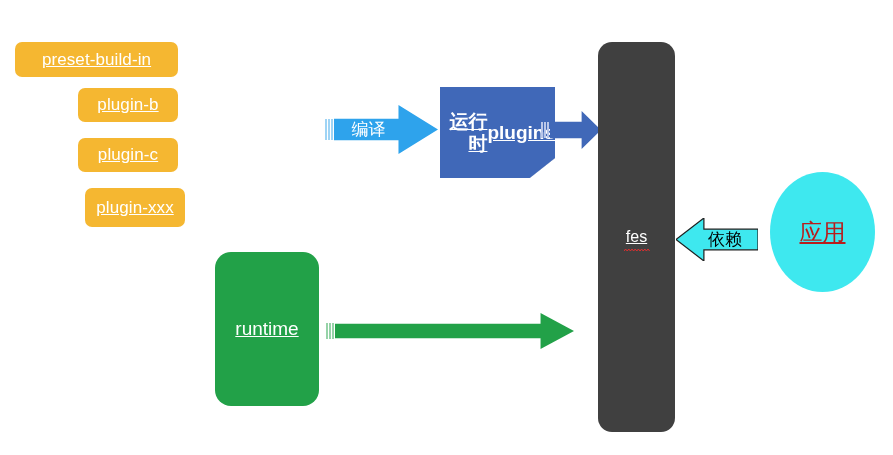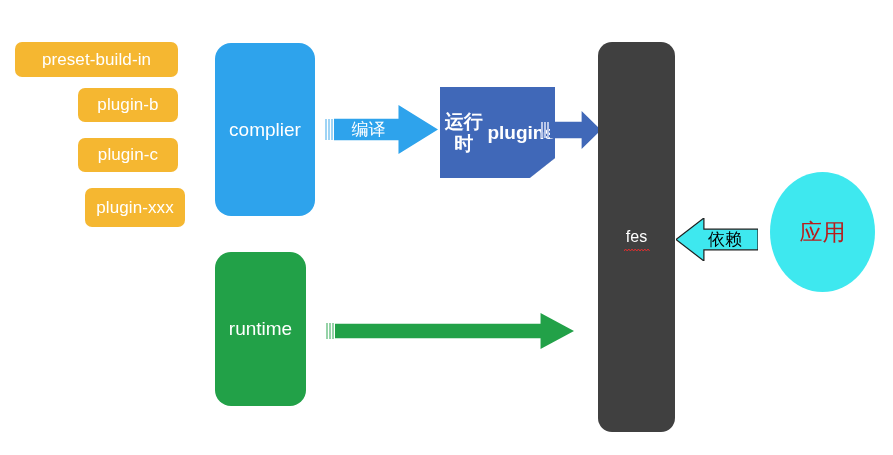--- a/index.html
+++ b/index.html
@@ -19,24 +19,25 @@
     overflow: hidden;
   }
 
   
   .node {
     position: absolute;
     box-sizing: border-box;
     display: flex;
     align-items: center;
     justify-content: center;
-    text-align: center;
+    text-align: right;
     color: #ffffff;
     line-height: 1.15;
     user-select: none;
+    text-decoration: underline;
   }
 
   
   .chip {
     background: #f5b731;
     border-radius: 7px;
     font-size: 17px;
     font-weight: 400;
     letter-spacing: .1px;
   }
@@ -165,23 +166,20 @@
   </div>
 
   <div class="node chip" style="left:78px; top:138px; width:100px; height:34px;">
     <span>plugin-c</span>
   </div>
 
   <div class="node chip wrap" style="left:85px; top:188px; width:100px; height:39px;">
     <span style="display:block; word-break:break-all; padding:0 6px;">plugin-xxx</span>
   </div>
 
-  <div class="node pill pill-complier" style="left:215px; top:43px; width:100px; height:173px;">
-    <span>complier</span>
-  </div>
 
   <div class="arrow arrow-right" style="left:325px; top:105px; width:113px; height:49px;">
     <div class="tail">
       <i style="background:#9fd4f5;"></i>
         <i style="background:#9fd4f5;"></i>
         <i style="background:#9fd4f5;"></i>
     </div>
     <div class="shaft" style="background:#2ea3ec;"></div>
     <div class="lbl" style="padding-right:26px;">
       <span style="color:#ffffff;">编译</span>
@@ -199,21 +197,21 @@
       <i style="background:#b9c6e8;"></i>
         <i style="background:#b9c6e8;"></i>
         <i style="background:#b9c6e8;"></i>
     </div>
     <div class="shaft" style="background:#4068b8;"></div>
     <div class="lbl">
       <span style="color:#ffffff;"></span>
     </div>
   </div>
 
-  <div class="node pill pill-runtime" style="left:215px; top:252px; width:91px; height:154px;">
+  <div class="node pill pill-runtime" style="left:215px; top:252px; width:104px; height:154px;">
     <span>runtime</span>
   </div>
 
   <div class="arrow arrow-right arrow-long" style="left:326px; top:313px; width:248px; height:36px;">
     <div class="tail">
       <i style="background:#96d3a8;"></i>
         <i style="background:#96d3a8;"></i>
         <i style="background:#96d3a8;"></i>
     </div>
     <div class="shaft" style="background:#22a148;"></div>

